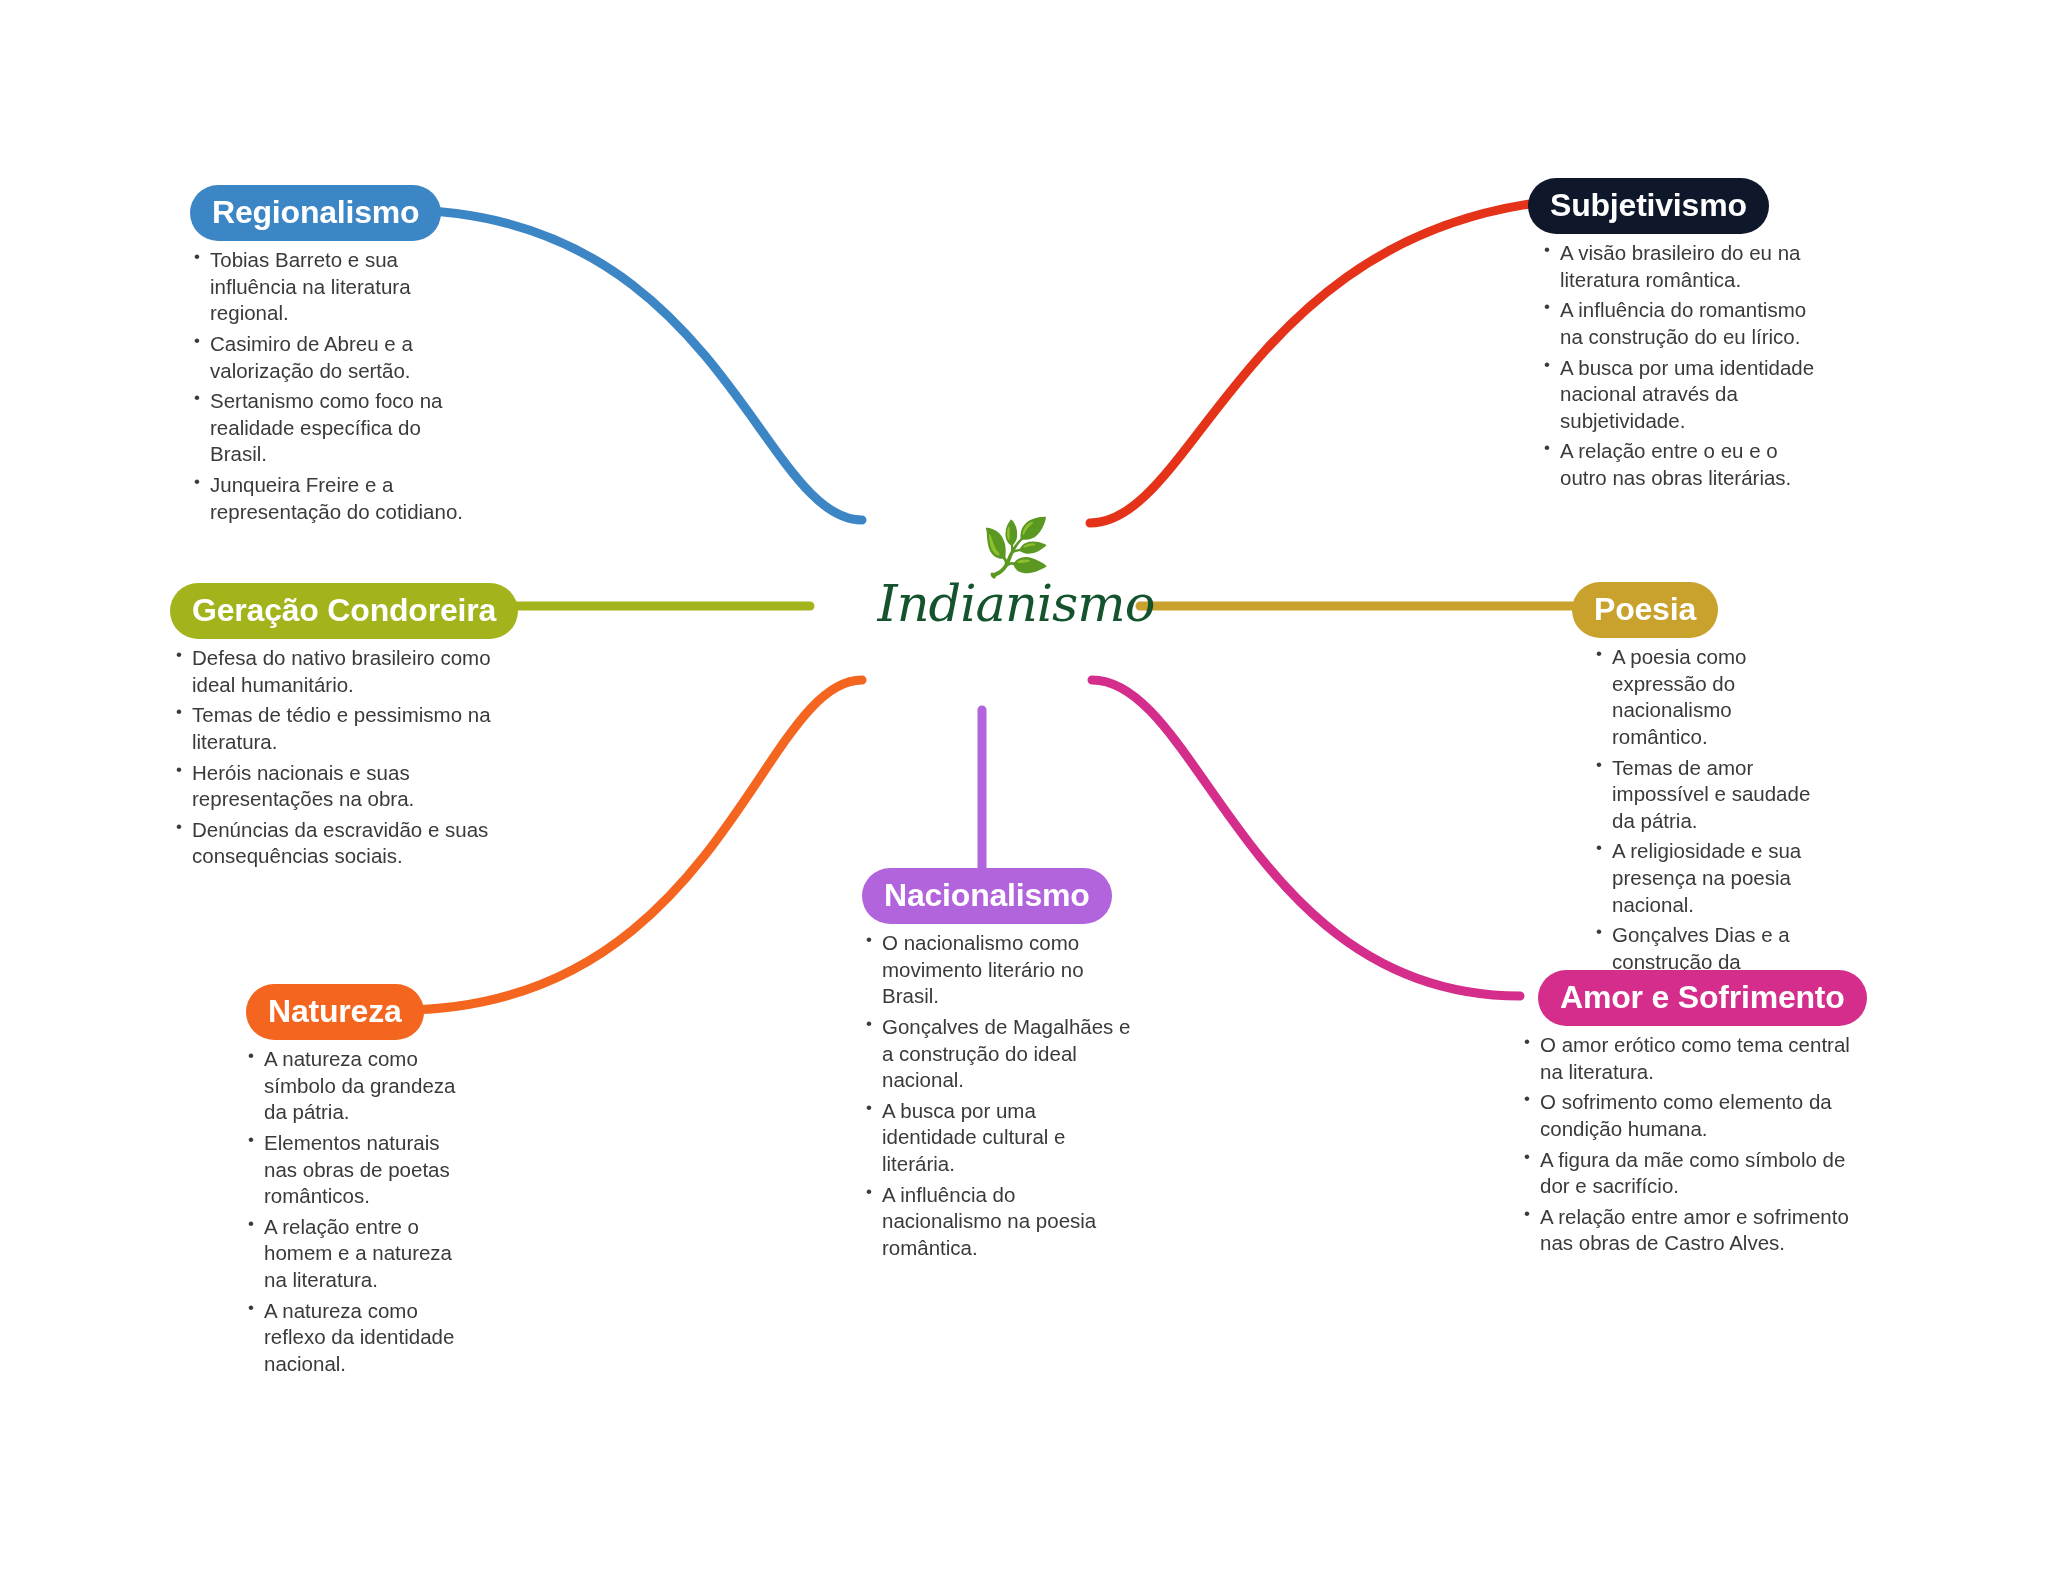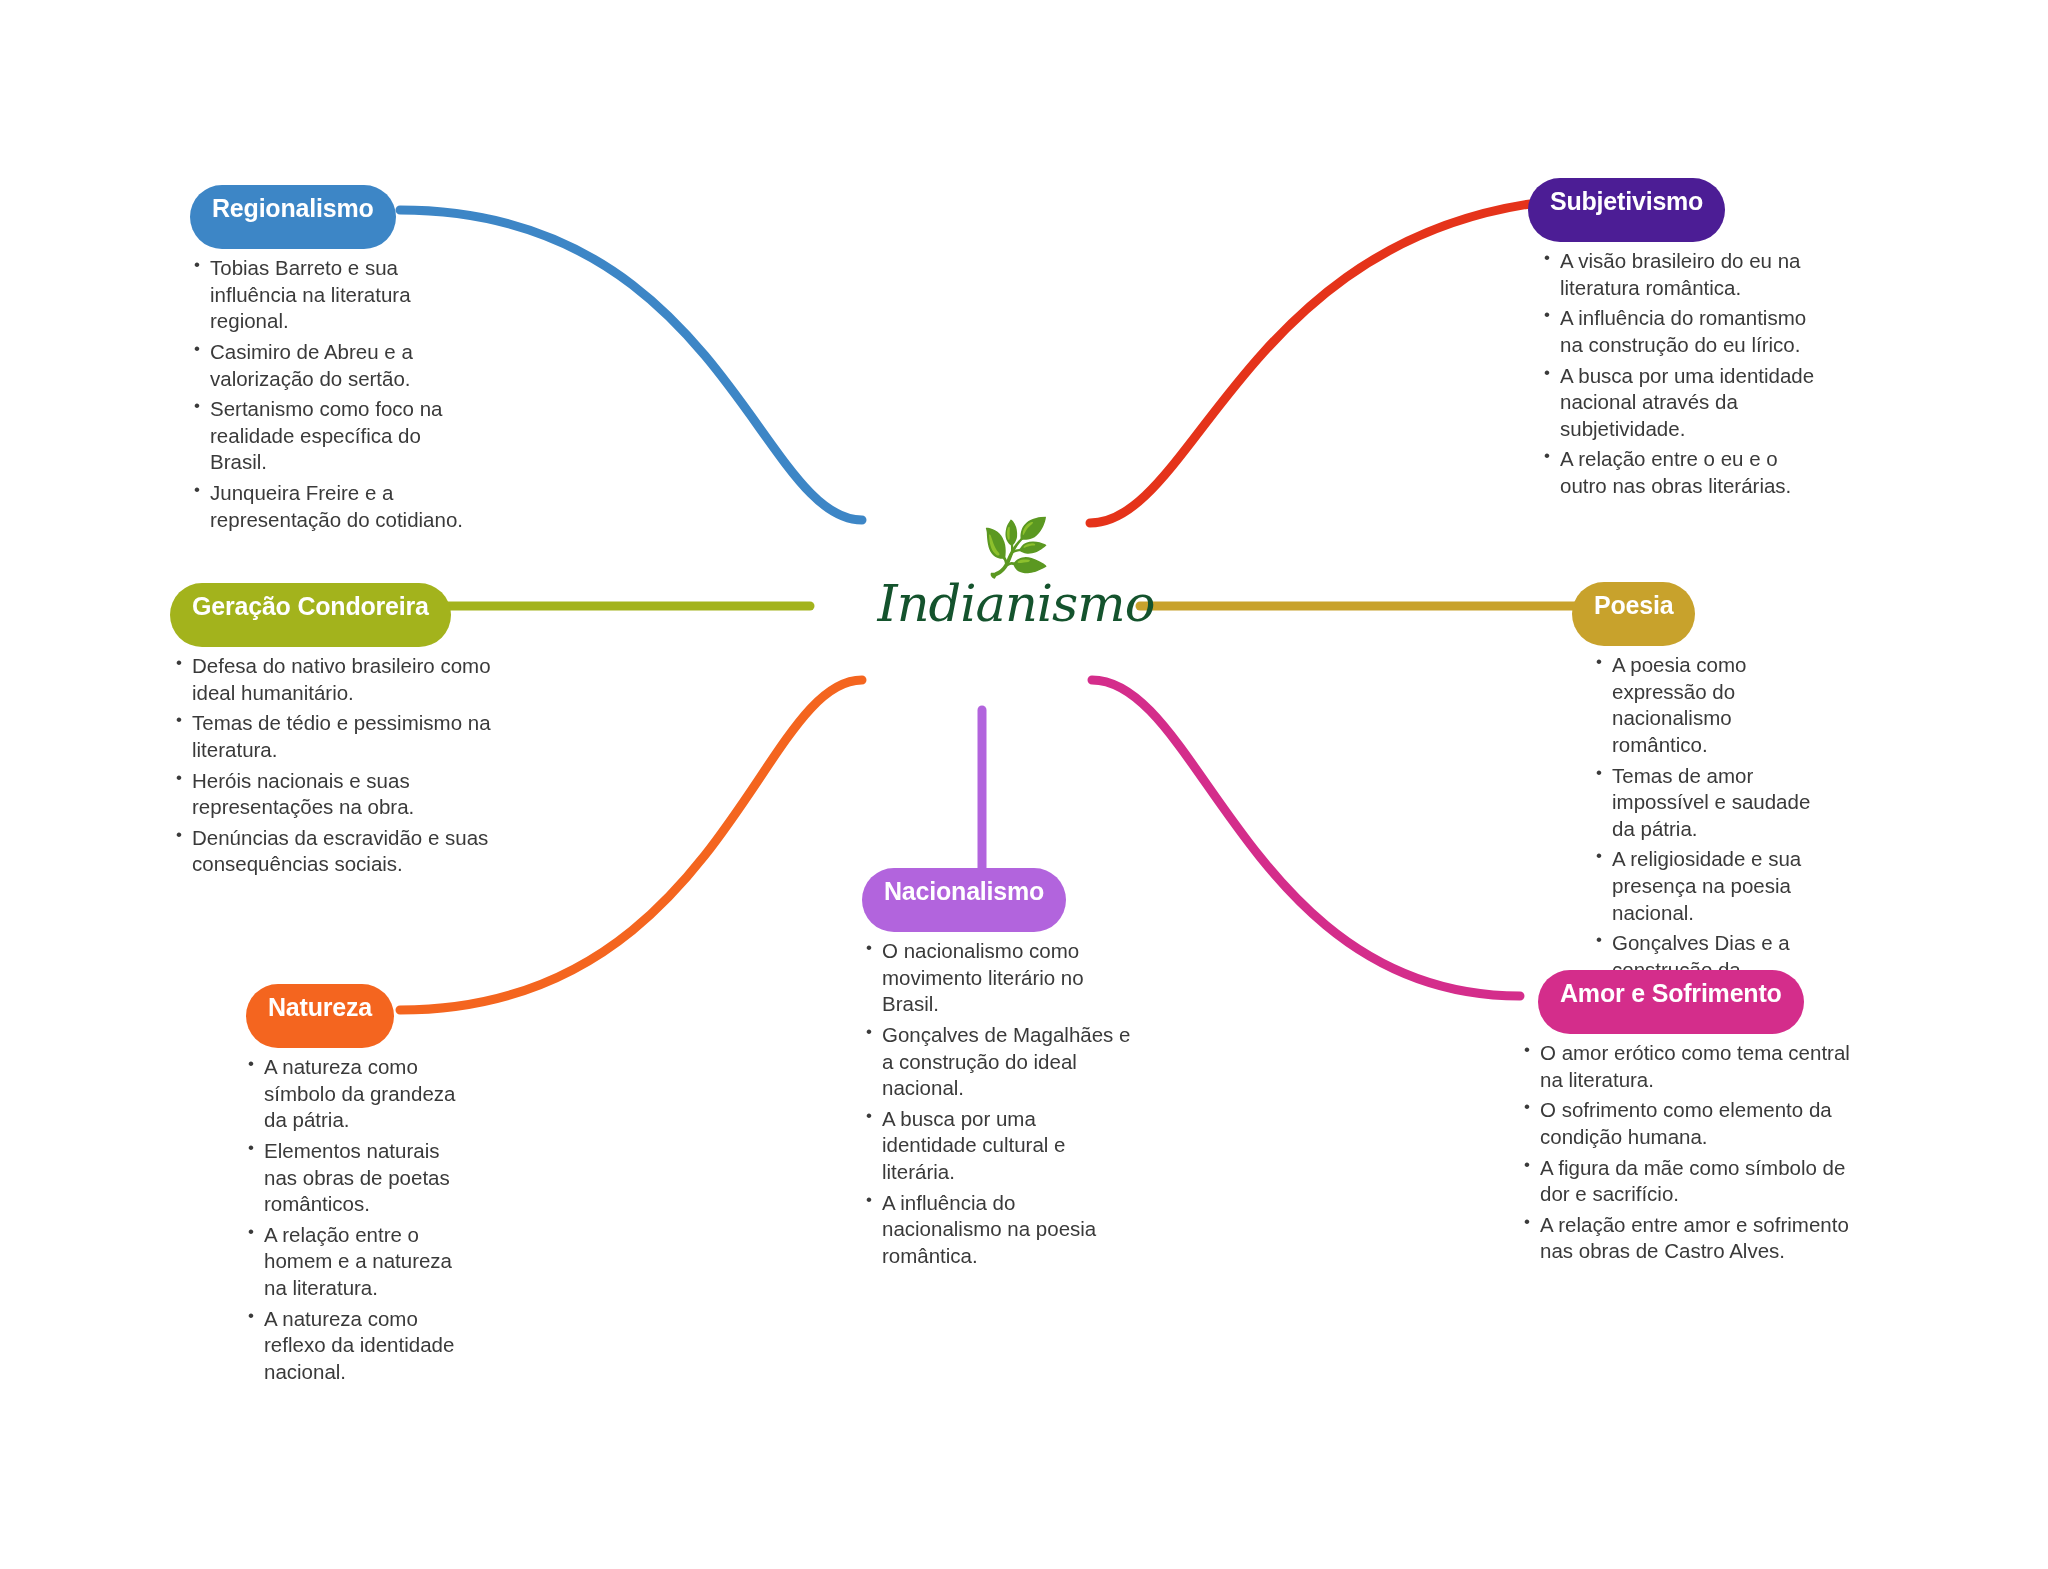--- a/index.html
+++ b/index.html
@@ -25,23 +25,23 @@
     letter-spacing:-1px;
     display:block;
   }
 
   .branch{position:absolute;}
   .pill{
     display:inline-block;
     border-radius:999px;
     color:#ffffff;
     font-weight:700;
-    font-size:25px;
+    font-size:32px;
     line-height:1;
-    padding:11px 22px 28px 22px;
+    padding:11px 22px 13px 22px;
     white-space:nowrap;
     letter-spacing:-0.2px;
   }
   .pill-wrap{display:block;}
   .pill-wrap.right{text-align:left;}
   ul.bullets{
     list-style:none;
     margin:6px 0 0 0;
     padding:0;
   }
@@ -119,21 +119,21 @@
     <ul class="bullets">
       <li>Tobias Barreto e sua influência na literatura regional.</li>
       <li>Casimiro de Abreu e a valorização do sertão.</li>
       <li>Sertanismo como foco na realidade específica do Brasil.</li>
       <li>Junqueira Freire e a representação do cotidiano.</li>
     </ul>
   </div>
 
   <div class="branch" id="b-subjetivismo">
     <span class="pill-wrap right">
-      <span class="pill" style="background-color: #4c1d95;">Subjetivismo</span>
+      <span class="pill" style="background-color: #0f172a;">Subjetivismo</span>
     </span>
     <ul class="bullets">
       <li>A visão brasileiro do eu na literatura romântica.</li>
       <li>A influência do romantismo na construção do eu lírico.</li>
       <li>A busca por uma identidade nacional através da subjetividade.</li>
       <li>A relação entre o eu e o outro nas obras literárias.</li>
     </ul>
   </div>
 
   <div class="branch" id="b-geracao">

